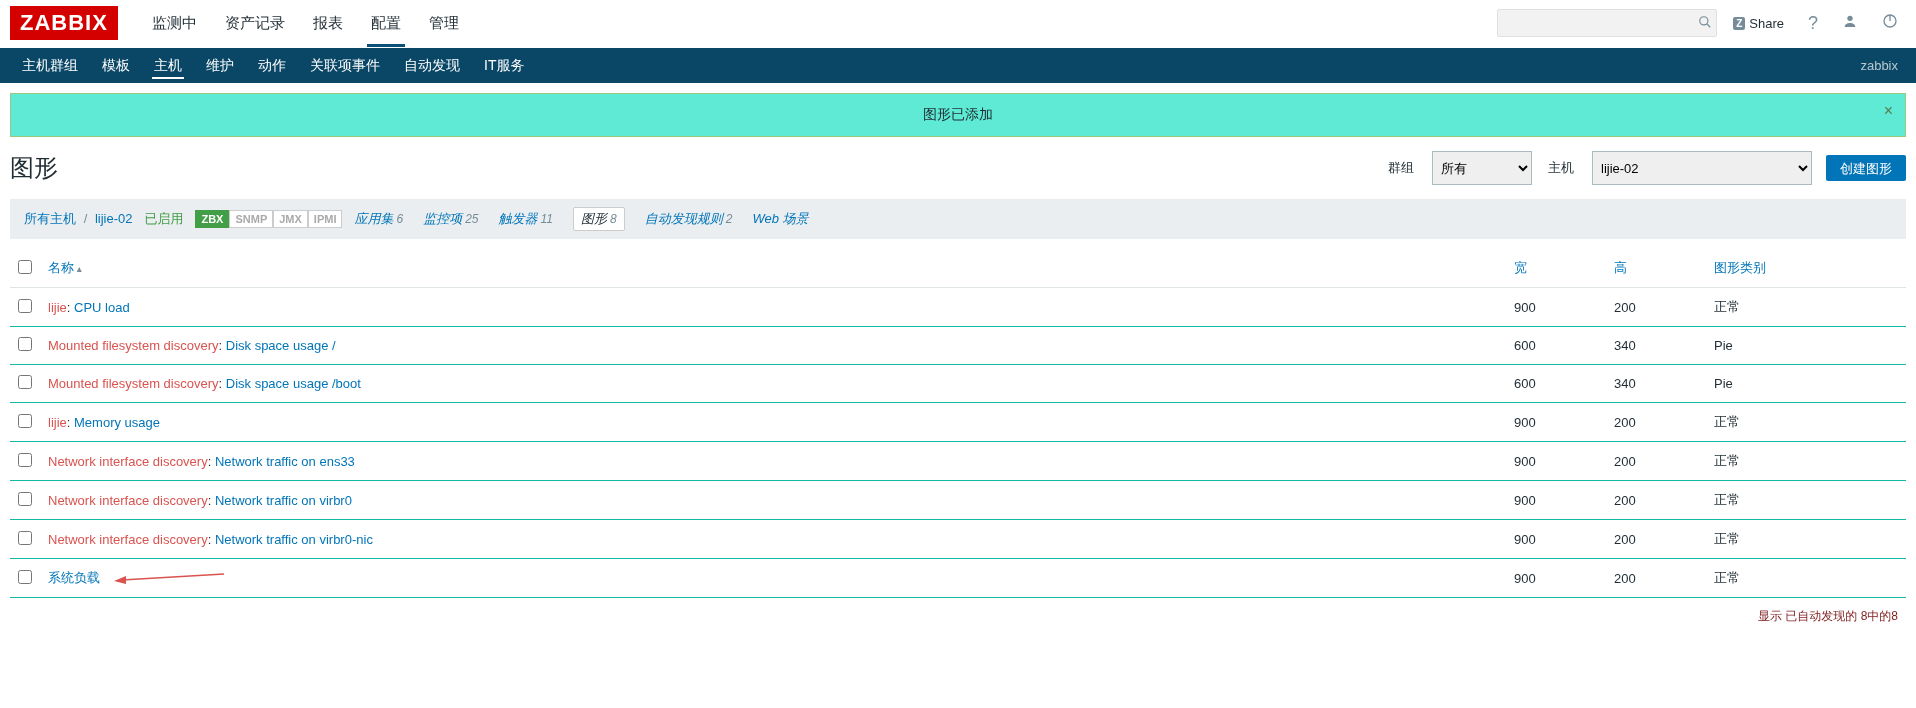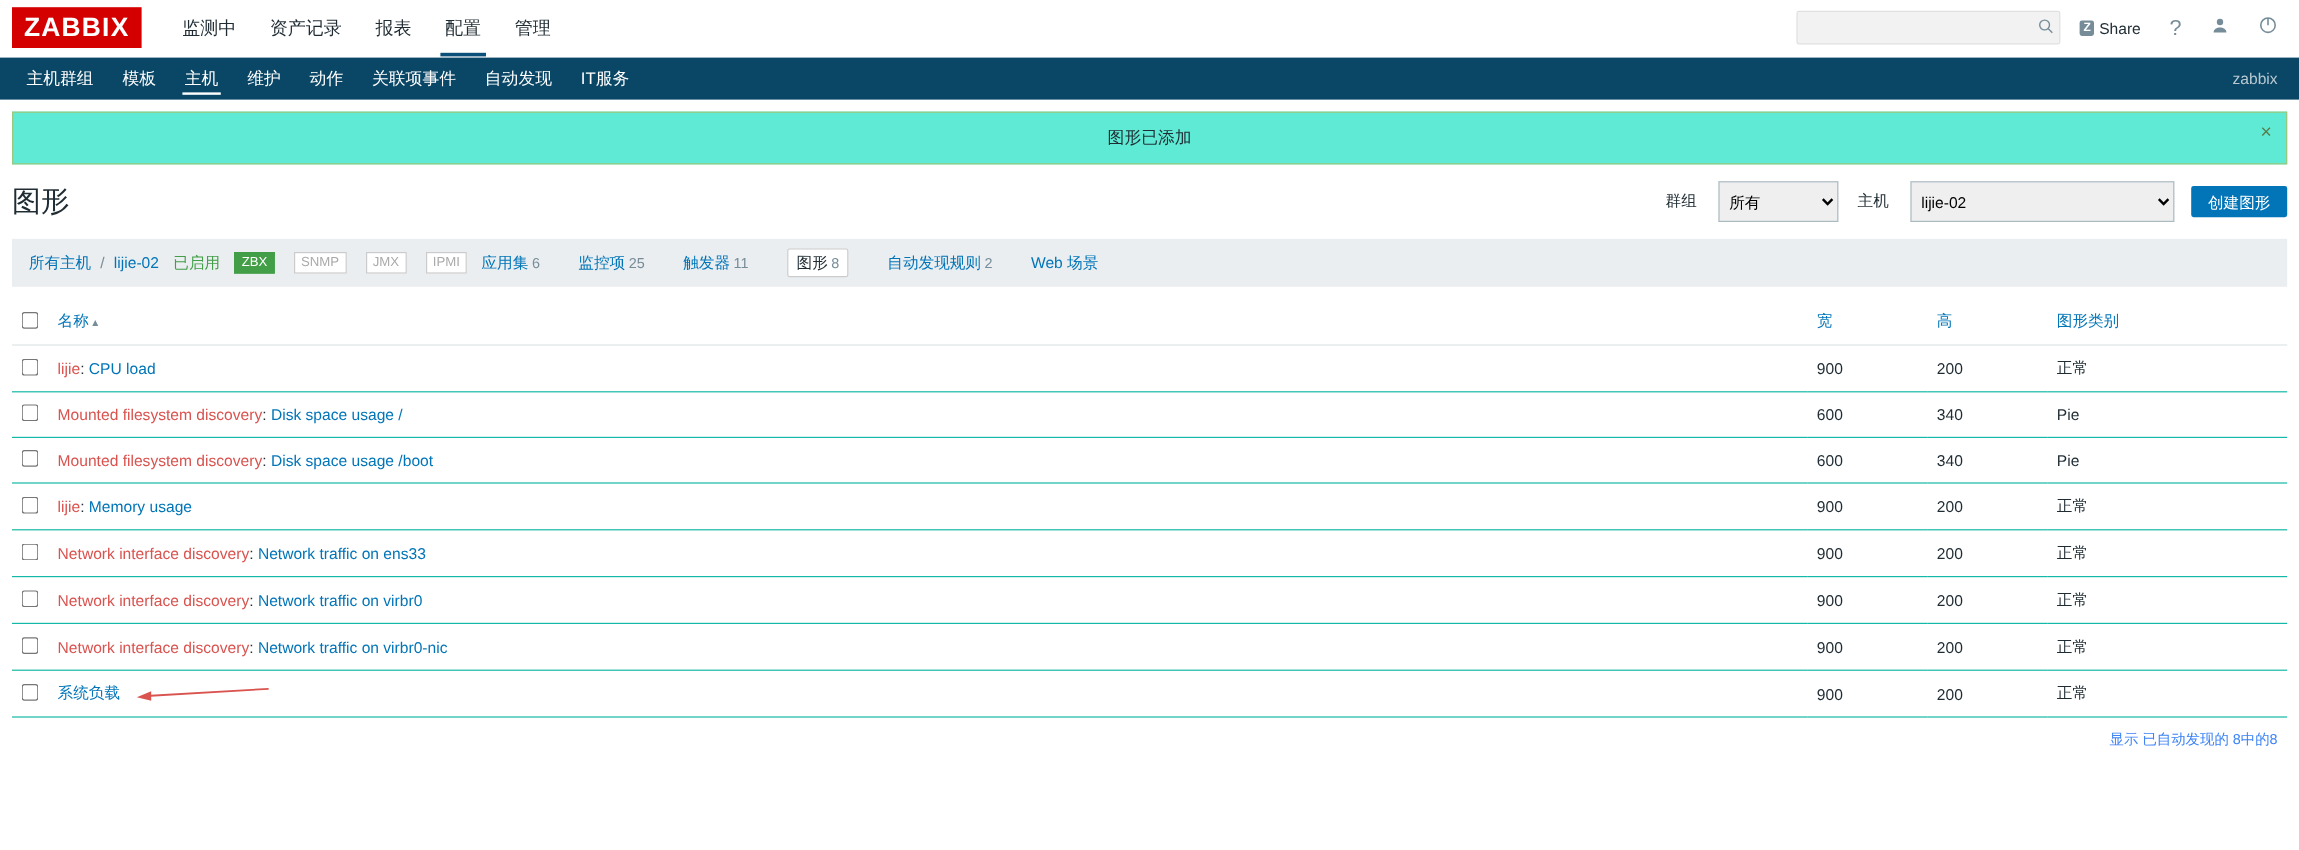--- a/index.html
+++ b/index.html
@@ -34,21 +34,21 @@
 .filter-group { display: flex; align-items: center; gap: 18px; margin-left: 16px; }
 .filter-group label { color: #1f2c33; font-size: 13px; }
 .filter-group select { border: 1px solid #acbbc2; padding: 3px 4px; font-size: 13px; min-width: 100px; height: 34px; }
 .filter-group select.wide { min-width: 220px; }
 .btn-create { background: #0275b8; color: #fff; border: none; padding: 5px 14px; font-size: 13px; cursor: pointer; border-radius: 2px; margin-left: 14px; height: 26px; }
 
 .host-bar { background: #ebeef0; padding: 8px 14px; display: flex; align-items: center; gap: 12px; flex-wrap: wrap; margin: 0 10px; }
 .breadcrumb a { color: #0275b8; }
 .sep { color: #768d99; margin: 0 4px; }
 .status-enabled { color: #429e47; }
-.tag-group { display: flex; gap: 16px; }
+.tag-group { display: flex; gap: 0; font-weight: bold; }
 .tag { font-size: 11px; padding: 2px 5px; border: 1px solid #ccc; color: #aaa; background: #fff; }
 .tag.zbx { background: #429e47; color: #fff; border-color: #429e47; }
 .host-tab { color: #0275b8; cursor: pointer; display: inline-flex; align-items: center; gap: 3px; }
 .host-tab .count { color: #768d99; font-size: 12px; }
 .host-tab.active { background: #fff; border: 1px solid #ccc; padding: 2px 7px; color: #1f2c33; border-radius: 2px; }
 .host-tab.active .count { color: #768d99; }
 
 .data-table { width: calc(100% - 20px); margin: 10px 10px 0; border-collapse: collapse; }
 .data-table th { text-align: left; padding: 10px 8px; border-bottom: 1px solid #dfe4e7; color: #0275b8; font-weight: normal; cursor: pointer; }
 .data-table th.checkbox-col, .data-table td.checkbox-col { width: 28px; text-align: center; }
@@ -57,21 +57,21 @@
 .template-link { color: #d9534f; }
 .name-link { color: #0275b8; }
 .colon { color: #1f2c33; }
 .col-width { width: 100px; }
 .col-height { width: 100px; }
 .col-type { width: 200px; }
 
 .arrow-annotation { color: #d9534f; margin-left: 14px; display: inline-block; }
 .arrow-annotation svg { vertical-align: middle; }
 
-.footer-info { text-align: right; padding: 10px 18px; color: #3b82f6; font-size: 12px; }
+.footer-info { text-align: right; padding: 10px 18px; color: #7f1d1d; font-size: 12px; }
 
 input[type=checkbox] { width: 14px; height: 14px; cursor: pointer; }
 </style>
 </head>
 <body>
 
 <div class="top-nav">
   <div class="logo">ZABBIX</div>
   <div class="top-nav-items" id="top-nav-items">
       <div class="top-nav-item">监测中</div>
@@ -152,21 +152,21 @@
     <span class="sep">/</span>
     <a href="#">lijie-02</a>
   </span>
   <span class="status-enabled">已启用</span>
   <span class="tag-group" id="tag-group">
       <span class="tag zbx">ZBX</span>
       <span class="tag">SNMP</span>
       <span class="tag">JMX</span>
       <span class="tag">IPMI</span>
     </span>
-  <span id="host-tabs-container" style="display:flex;gap:32px;align-items:center;">
+  <span id="host-tabs-container" style="display:flex;gap:20px;align-items:center;font-style:italic;">
       <span class="host-tab">
         <span>应用集</span> 
         <span class="count">6</span>
       </span>
       <span class="host-tab">
         <span>监控项</span> 
         <span class="count">25</span>
       </span>
       <span class="host-tab">
         <span>触发器</span> 

